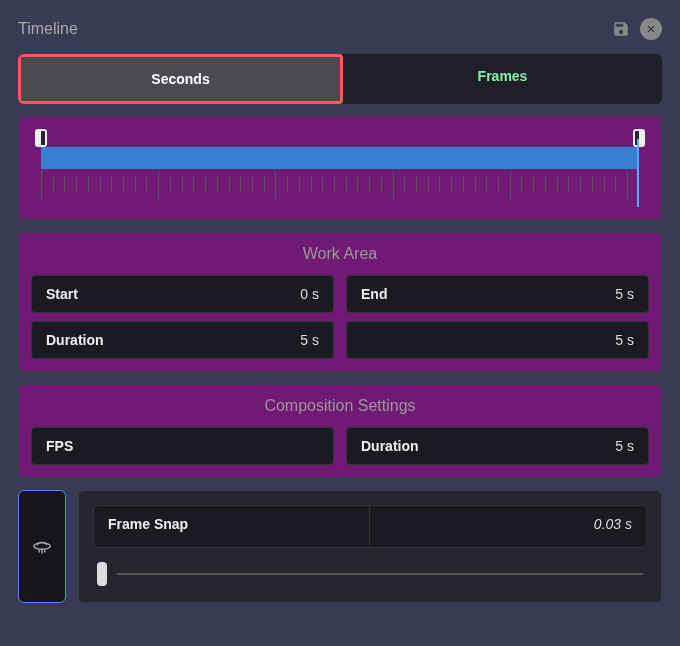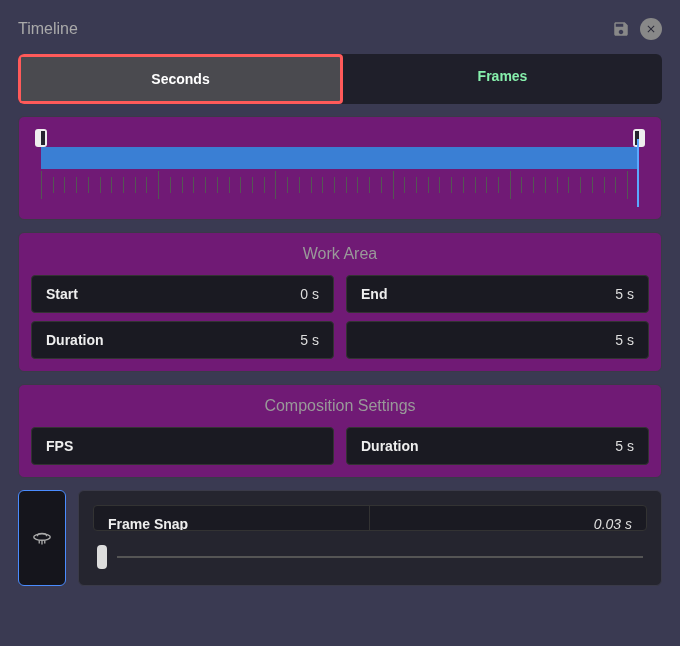--- a/index.html
+++ b/index.html
@@ -210,21 +210,21 @@
       background: #25252f;
       border: 1px solid #3a3a48;
       border-radius: 6px;
       padding: 14px;
     }
     .snap-row {
       display: flex;
       background: #1a1a22;
       border: 1px solid #333;
       border-radius: 4px;
-      height: 26px;
+      height: 43px;
       margin-bottom: 12px;
       overflow: hidden;
     }
     .snap-label {
       width: 50%;
       padding: 10px 14px;
       color: #eee;
       font-size: 14px;
       font-weight: 600;
       border-right: 1px solid #333;

